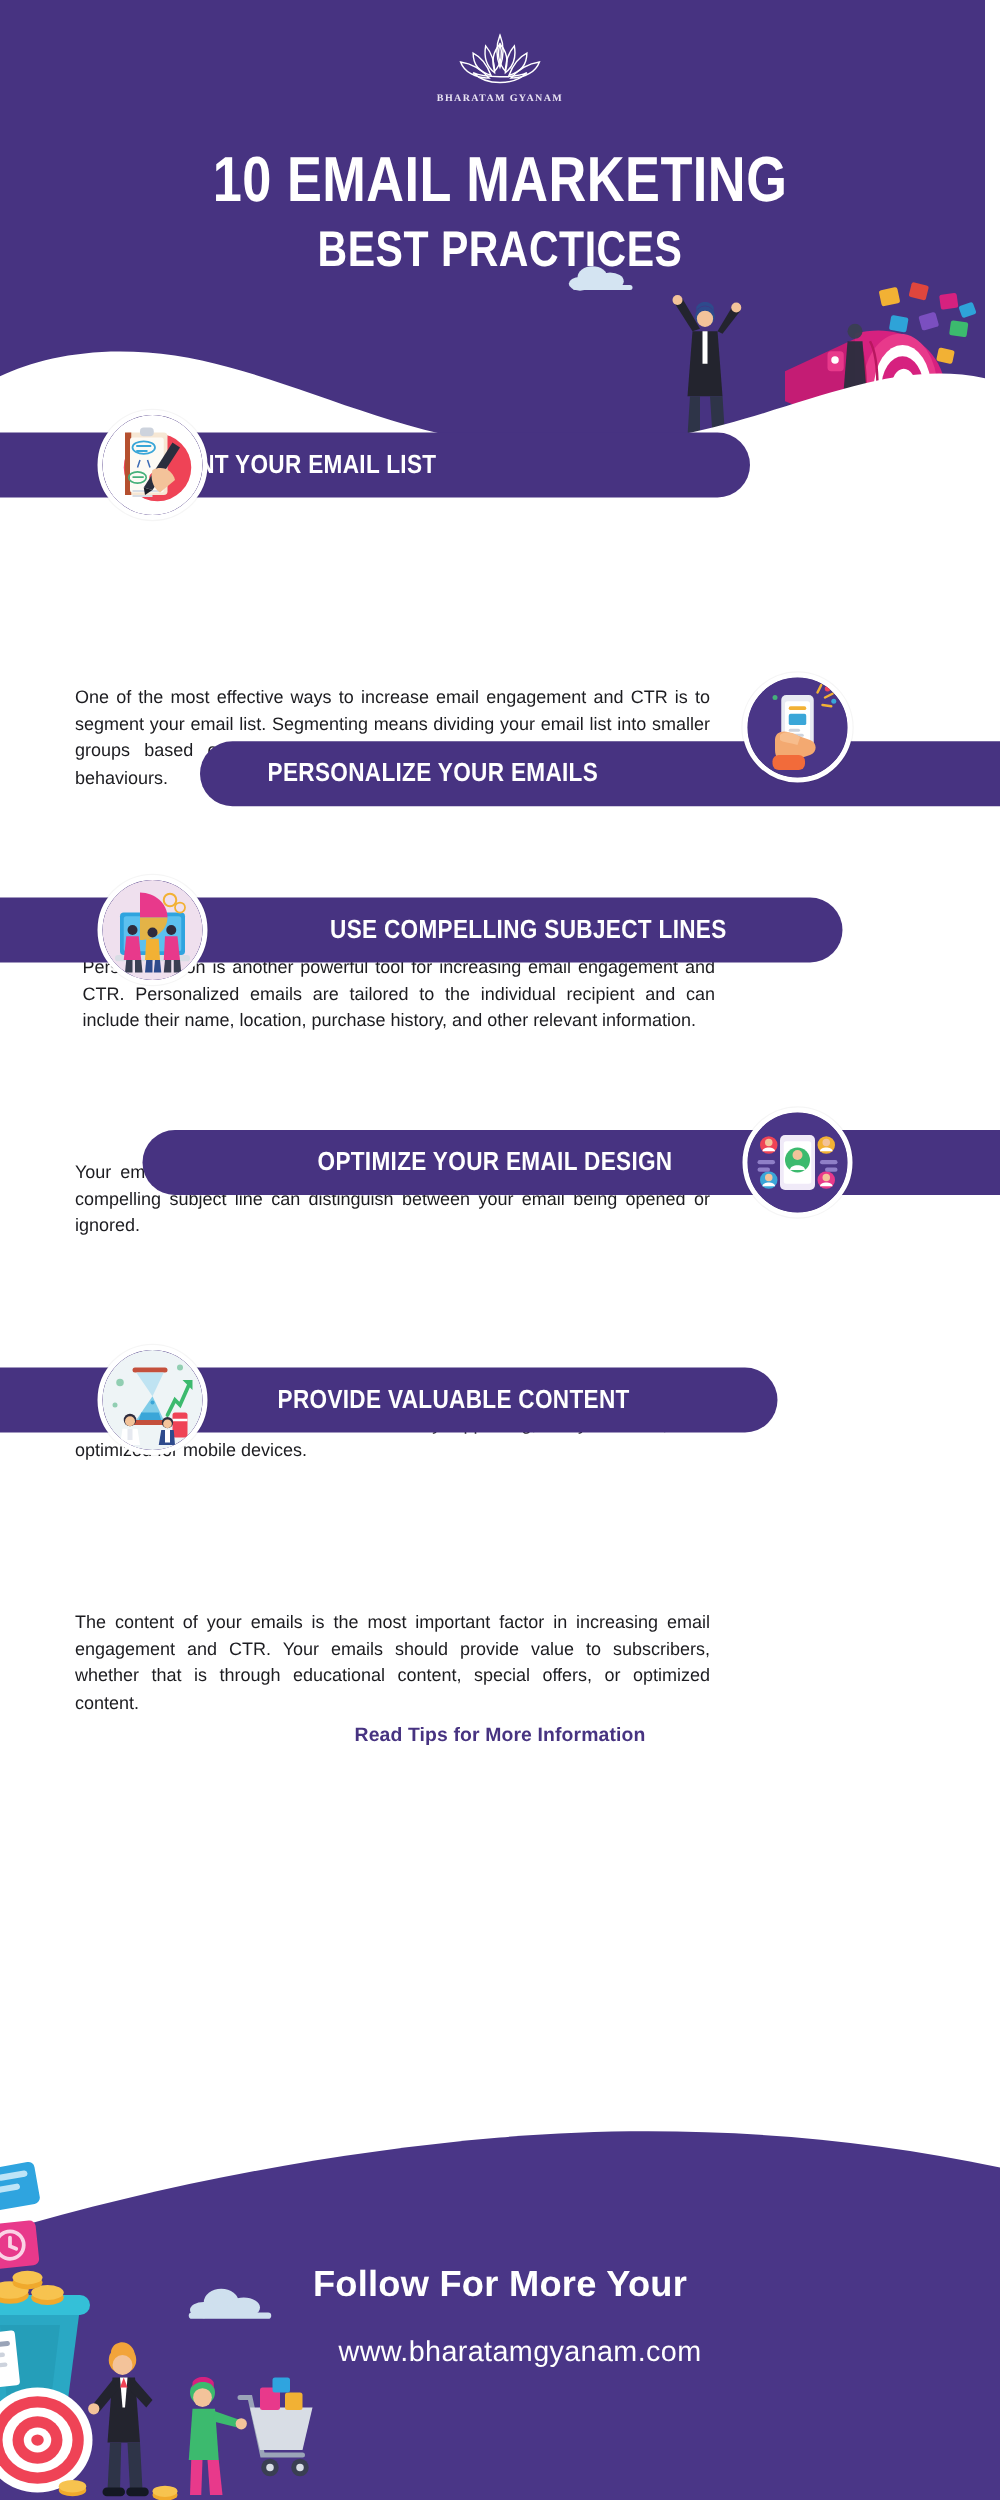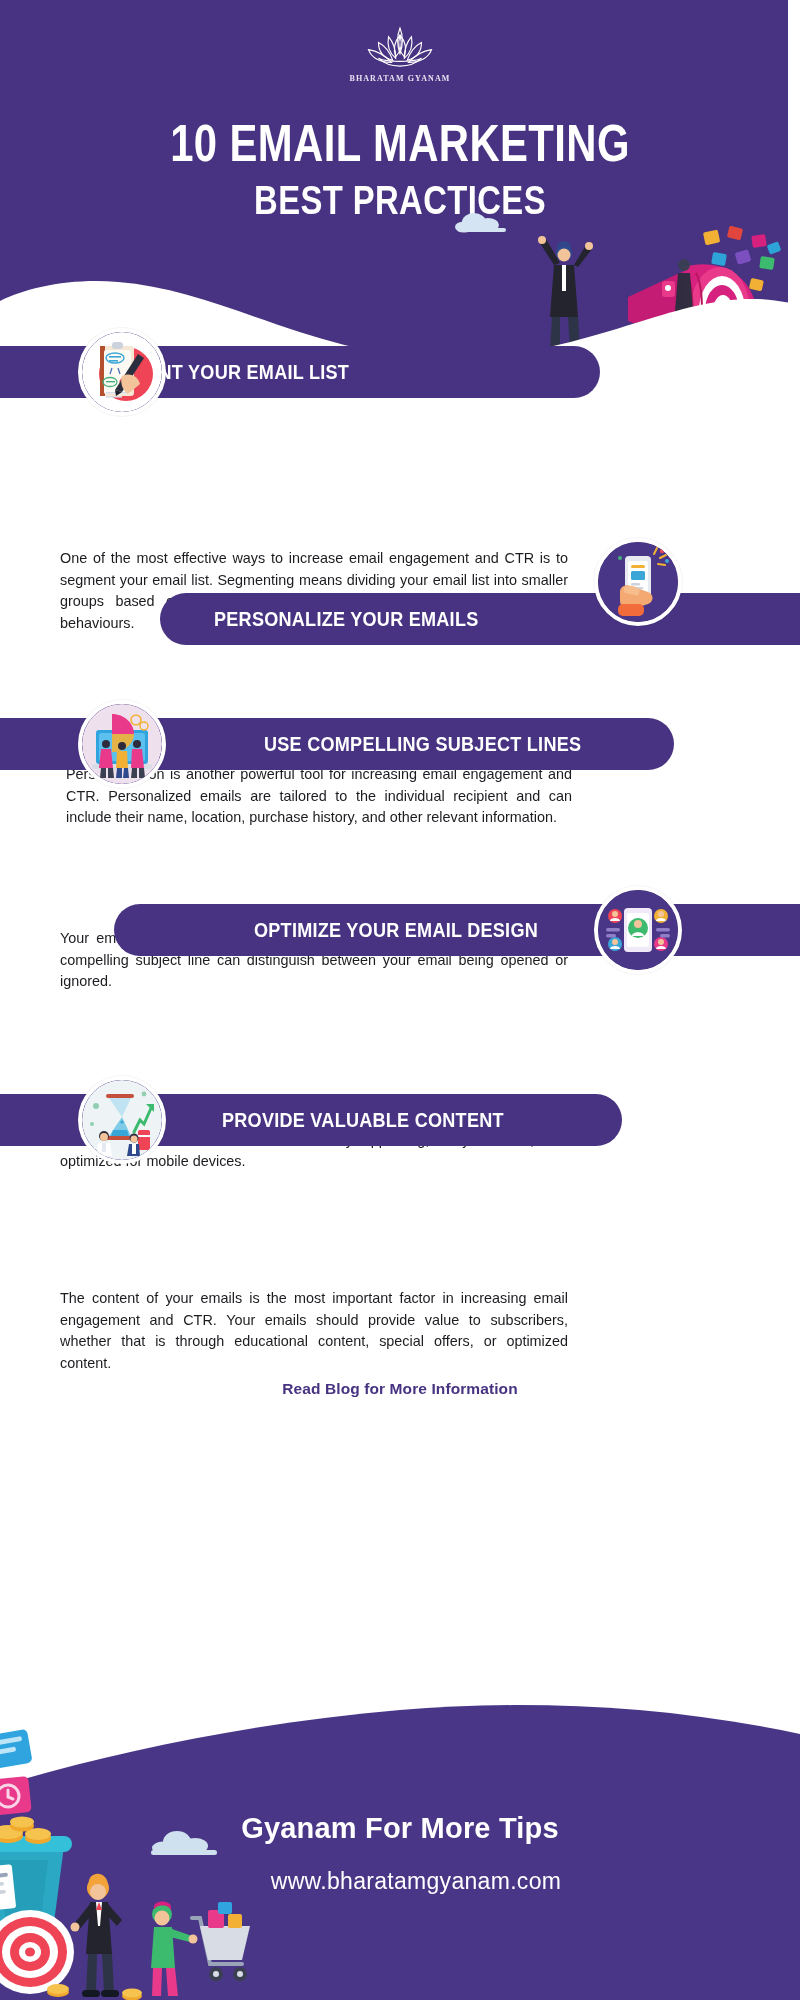--- a/index.html
+++ b/index.html
@@ -379,21 +379,21 @@
       </g>
       <g fill="#45b07a" opacity="0.55">
         <circle cx="14" cy="26" r="3"></circle>
         <circle cx="62" cy="14" r="2.4"></circle>
         <circle cx="10" cy="44" r="2"></circle>
       </g>
     </svg>
   </div>
   <p class="para" style="left:60px; top:1288px; width:508px;">The content of your emails is the most important factor in increasing email engagement and CTR. Your emails should provide value to subscribers, whether that is through educational content, special offers, or optimized content.</p>
 
-  <a class="cta" style="top:1380px; text-decoration:none;" href="#">Read Blog for More Information</a>
+  <a class="cta" style="top:1380px; text-decoration:none;" href="#">Read Tips for More Information</a>
 
   <div class="footer">
     <svg class="footer-bg" viewBox="0 0 800 300" preserveAspectRatio="none">
       <path d="M0,300 L800,300 L800,34 C660,4 520,0 400,10 C260,22 120,50 0,86 Z" fill="#4a3687"></path>
     </svg>
 
     <svg style="position:absolute; left:145px; top:128px; width:80px; height:34px;" viewBox="0 0 80 34">
       <g fill="#cfe0ee">
         <ellipse cx="32" cy="14" rx="14" ry="11"></ellipse>
         <ellipse cx="50" cy="18" rx="13" ry="8"></ellipse>
@@ -489,17 +489,17 @@
       </g>
 
       <g>
         <ellipse cx="72" cy="272" rx="11" ry="5" fill="#f0a92c"></ellipse>
         <ellipse cx="72" cy="269" rx="11" ry="5" fill="#f7c34f"></ellipse>
         <ellipse cx="146" cy="276" rx="10" ry="4.5" fill="#f0a92c"></ellipse>
         <ellipse cx="146" cy="273" rx="10" ry="4.5" fill="#f7c34f"></ellipse>
       </g>
     </svg>
 
-    <div class="footer-title">Gyanam For More Tips</div>
+    <div class="footer-title">Follow For More Your</div>
     <a class="footer-url" style="text-decoration:none;" href="#">www.bharatamgyanam.com</a>
   </div>
 
 </div>
 
 </body></html>

